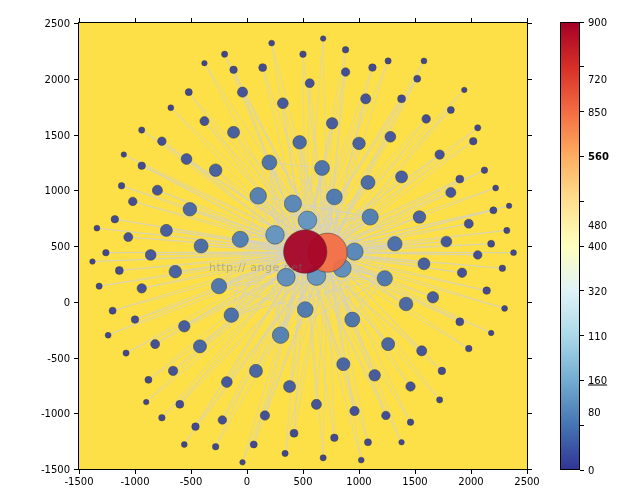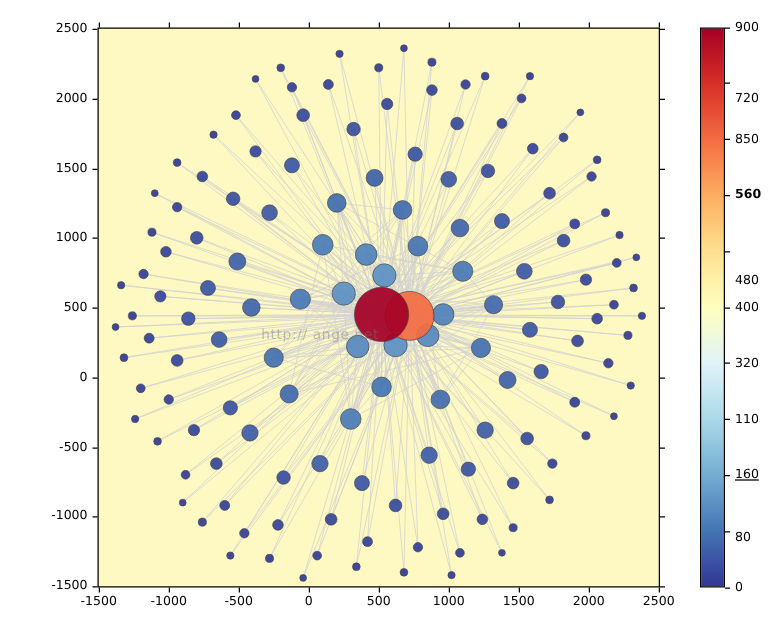--- a/index.html
+++ b/index.html
@@ -18,21 +18,21 @@
   }
   .axes {
     position: absolute;
     left: 78px;
     top: 22px;
     width: 450px;
     height: 448px;
     border: 1px solid #000;
     box-sizing: border-box;
     overflow: hidden;
-    background: #fef9c3;
+    background: #fde047;
   }
   .tick-label {
     position: absolute;
     font-size: 10px;
     color: #000;
     white-space: nowrap;
   }
   .xlabel { transform: translateX(-50%); }
   .ylabel { transform: translateY(-50%); text-align: right; }
   .xtick-mark {
@@ -663,21 +663,21 @@
       <div class="ytick-mark" style="left: 528px; top: 23px;"></div>
       <div class="tick-label ylabel" style="left: 38px; width: 32px; top: 23px;">2500</div>
     </div>
 
   <div class="colorbar-wrap">
     <div class="colorbar"></div>
     <div id="cticks">
         <div class="ctick-mark" style="top: 447.5px;"></div>
         <div class="ctick-label" style="top: 448px;">0</div>
         <div class="ctick-mark" style="top: 402.7px;"></div>
-        <div class="ctick-label" style="top: 408px;">80</div>
+        <div class="ctick-label" style="top: 390px;">80</div>
         <div class="ctick-mark" style="top: 357.9px;"></div>
         <div class="ctick-label" style="top: 358.4px; text-decoration: underline;">160</div>
         <div class="ctick-mark" style="top: 313.1px;"></div>
         <div class="ctick-label" style="top: 313.6px;">110</div>
         <div class="ctick-mark" style="top: 268.3px;"></div>
         <div class="ctick-label" style="top: 268.8px;">320</div>
         <div class="ctick-mark" style="top: 223.5px;"></div>
         <div class="ctick-label" style="top: 224px;">400</div>
         <div class="ctick-mark" style="top: 178.7px;"></div>
         <div class="ctick-label" style="top: 179.2px; margin-top: 24px;">480</div>

